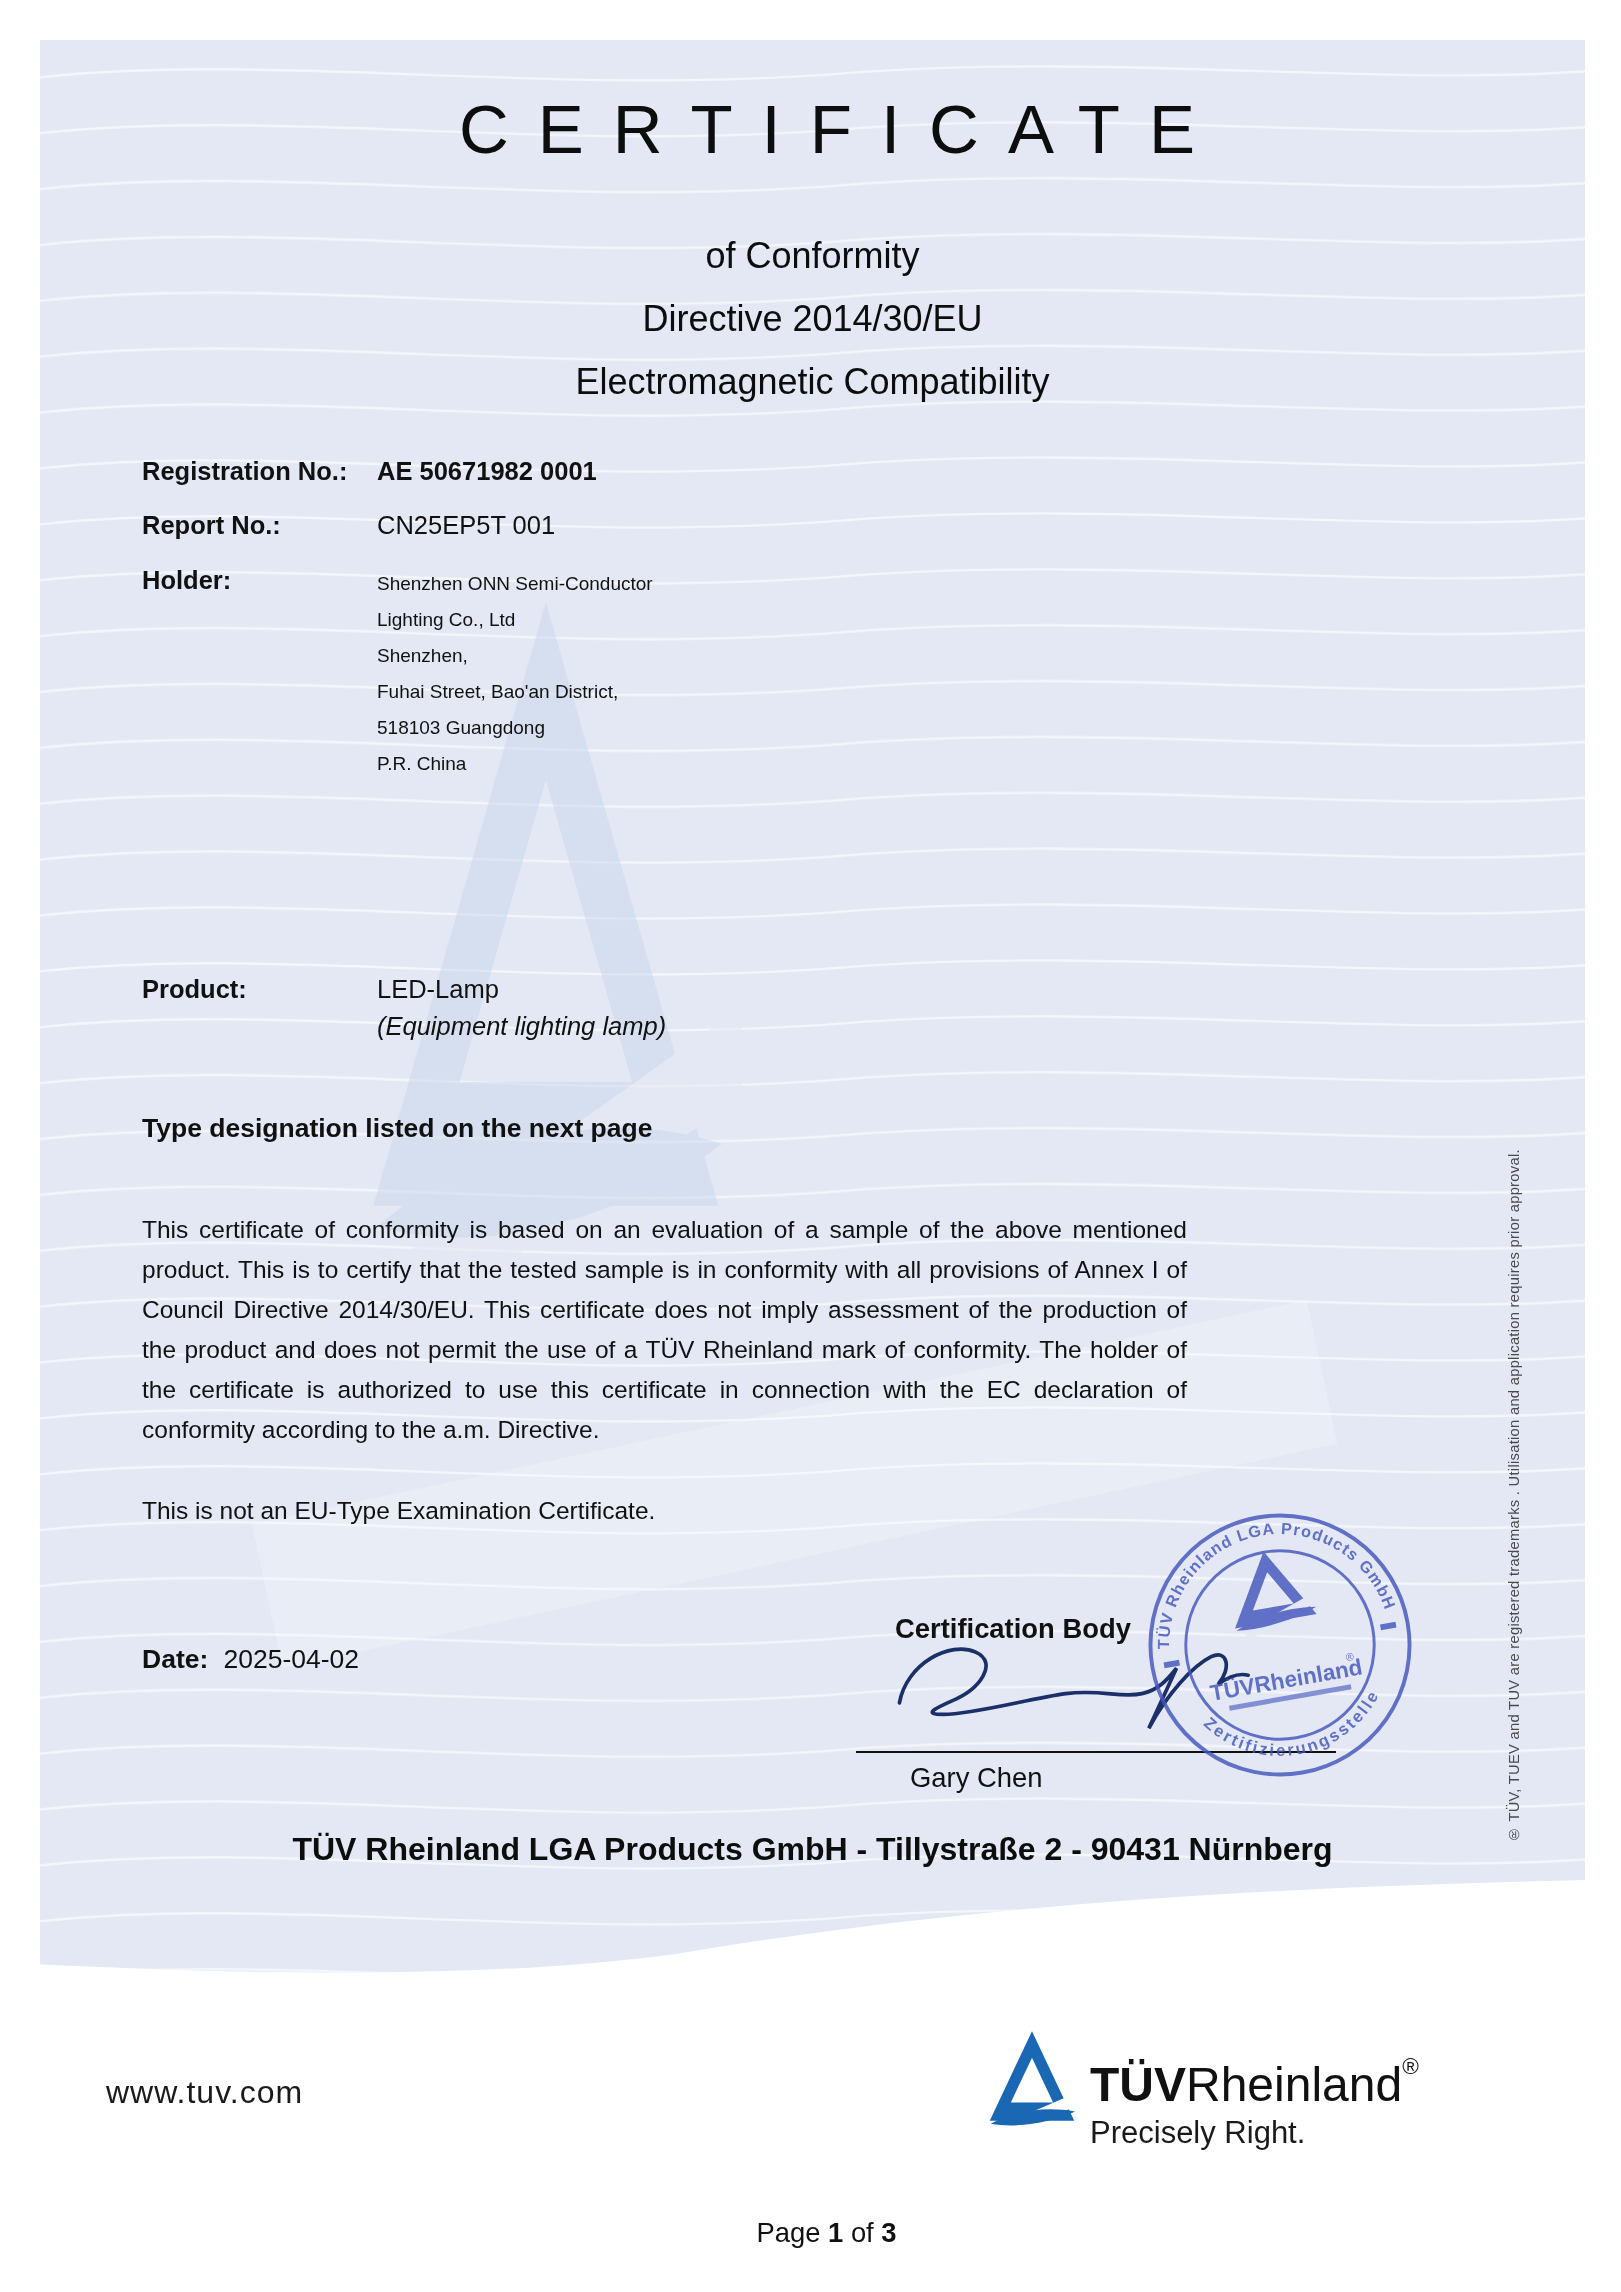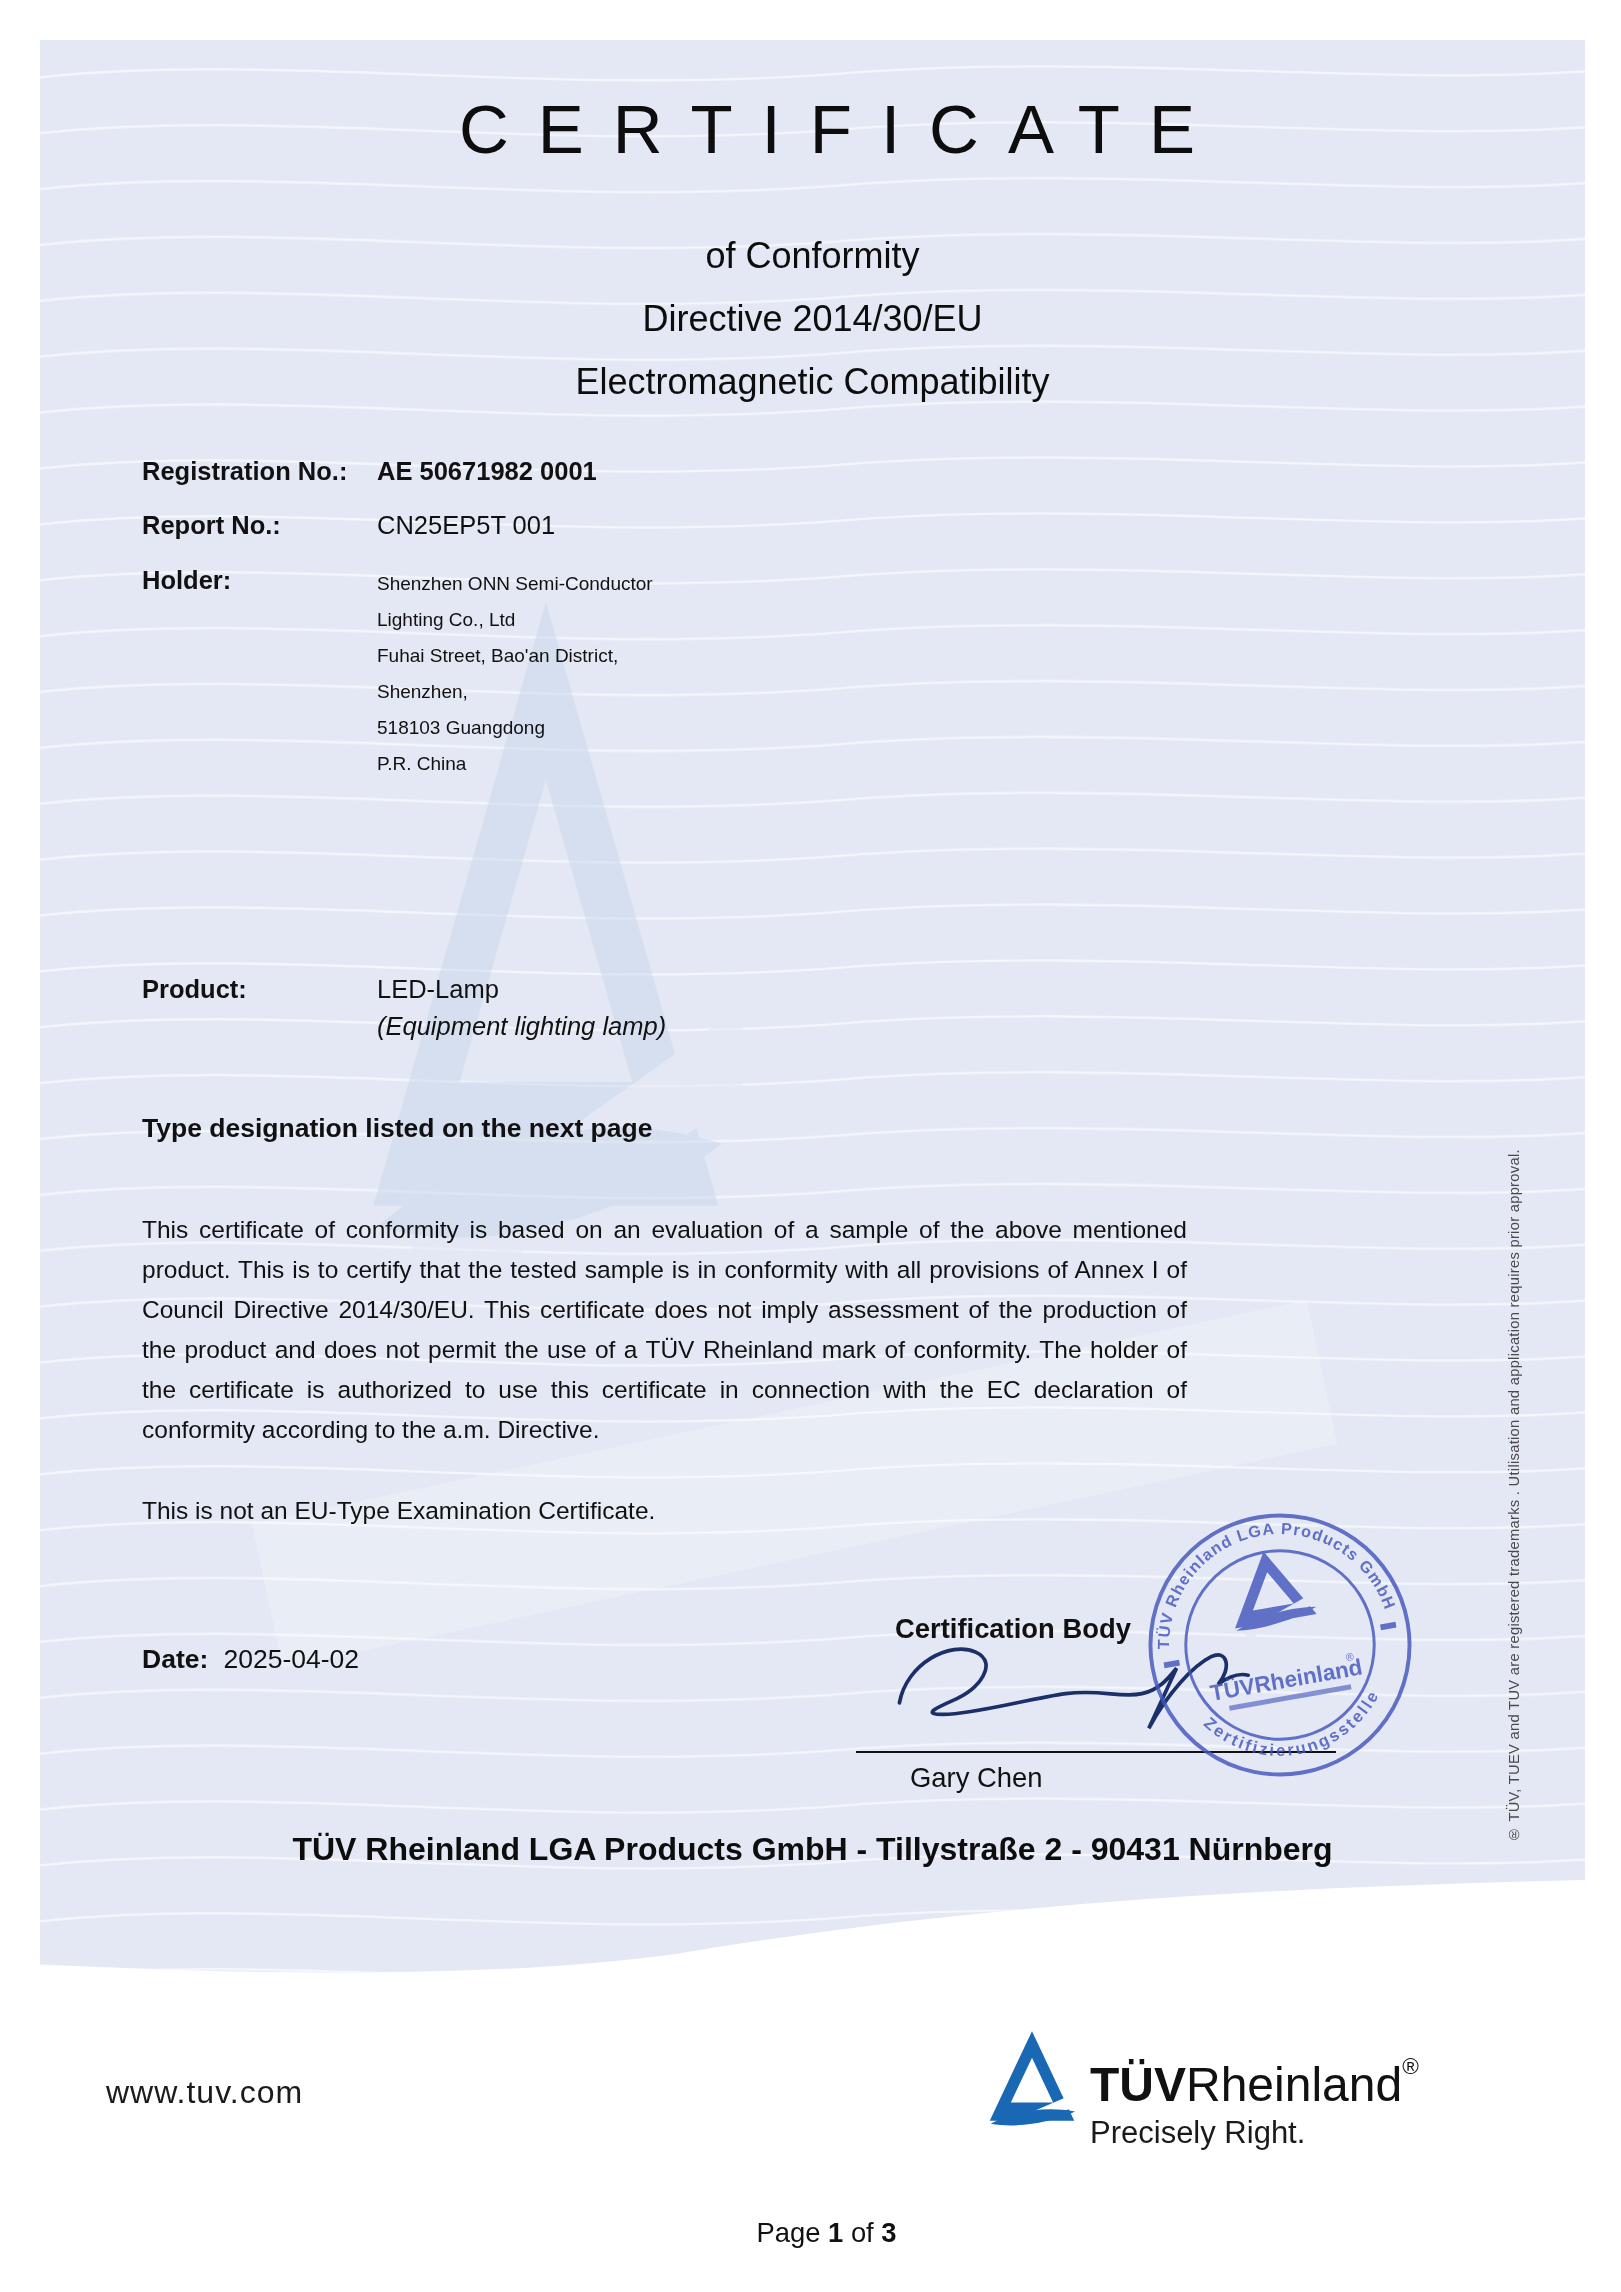--- a/index.html
+++ b/index.html
@@ -69,22 +69,22 @@
   <div class="abs lbl" style="top:457px;left:142px;">Registration No.:</div>
   <div class="abs val" style="top:457px;left:377px;font-weight:bold;">AE 50671982 0001</div>
 
   <div class="abs lbl" style="top:511px;left:142px;">Report No.:</div>
   <div class="abs val" style="top:511px;left:377px;">CN25EP5T 001</div>
 
   <div class="abs lbl" style="top:566px;left:142px;">Holder:</div>
   <div class="abs holder-lines" style="top:566px;left:377px;">
     <div>Shenzhen ONN Semi-Conductor</div>
     <div>Lighting Co., Ltd</div>
+    <div>Shenzhen,</div>
     <div>Fuhai Street, Bao'an District,</div>
-    <div>Shenzhen,</div>
     <div>518103 Guangdong</div>
     <div>P.R. China</div>
   </div>
 
   <div class="abs lbl" style="top:975px;left:142px;">Product:</div>
   <div class="abs val" style="top:975px;left:377px;">LED-Lamp</div>
   <div class="abs val italic" style="top:1012px;left:377px;">(Equipment lighting lamp)</div>
 
   <div class="abs typedes">Type designation listed on the next page</div>
 

